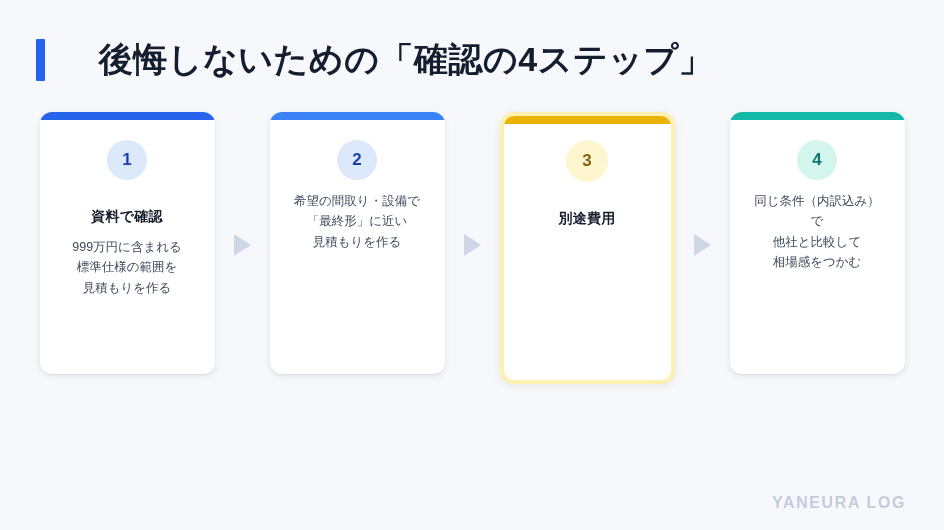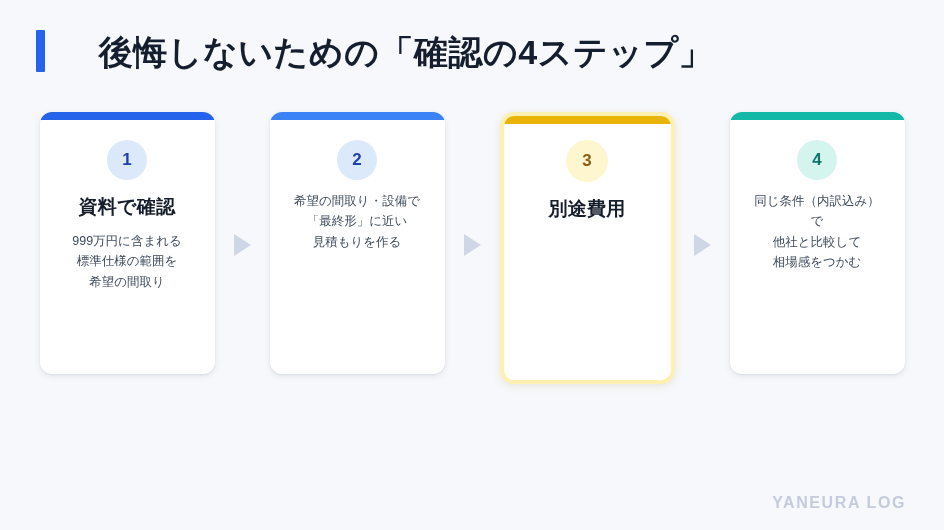--- a/index.html
+++ b/index.html
@@ -16,21 +16,21 @@
   }
 
   
   .header {
     position: absolute;
     left: 0;
     top: 30px;
     width: 812px;
     height: 60px;
     display: flex;
-    align-items: flex-start;
+    align-items: center;
   }
   .accent-bar {
     width: 9px;
     height: 42px;
     background: #2563eb;
     border-radius: 1px;
     margin-left: 36px;
     flex: none;
   }
   .page-title {
@@ -103,22 +103,22 @@
     font-weight: 700;
     flex: none;
   }
   .card.highlight .badge {
     margin-top: 16px;
     width: 42px;
     height: 42px;
   }
 
   .card-heading {
-    margin-top: 14px;
-    font-size: 19px;
+    margin-top: 28px;
+    font-size: 14px;
     font-weight: 700;
     color: #161d2b;
     letter-spacing: 0.3px;
     text-align: right;
     white-space: nowrap;
   }
 
   .card-body {
     margin-top: 11px;
     font-size: 12.5px;
@@ -169,21 +169,21 @@
 
   <div class="card-slot">
     <div class="card">
       <div class="card-topbar" style="background: rgb(37, 99, 235);"></div>
       <div class="badge" style="background: rgb(219, 233, 251); color: rgb(30, 64, 175);">
         <span>1</span>
       </div>
       <div class="card-heading">資料で確認</div>
       <div class="card-body">999万円に含まれる
 標準仕様の範囲を
-希望の間取り</div>
+見積もりを作る</div>
     </div>
   </div>
 
   <div class="arrow-slot">
     <div class="arrow-tri" style="border-left-color: rgb(207, 215, 230);"></div>
   </div>
 
   <div class="card-slot">
     <div class="card">
       <div class="card-topbar" style="background: rgb(59, 130, 246);"></div>

